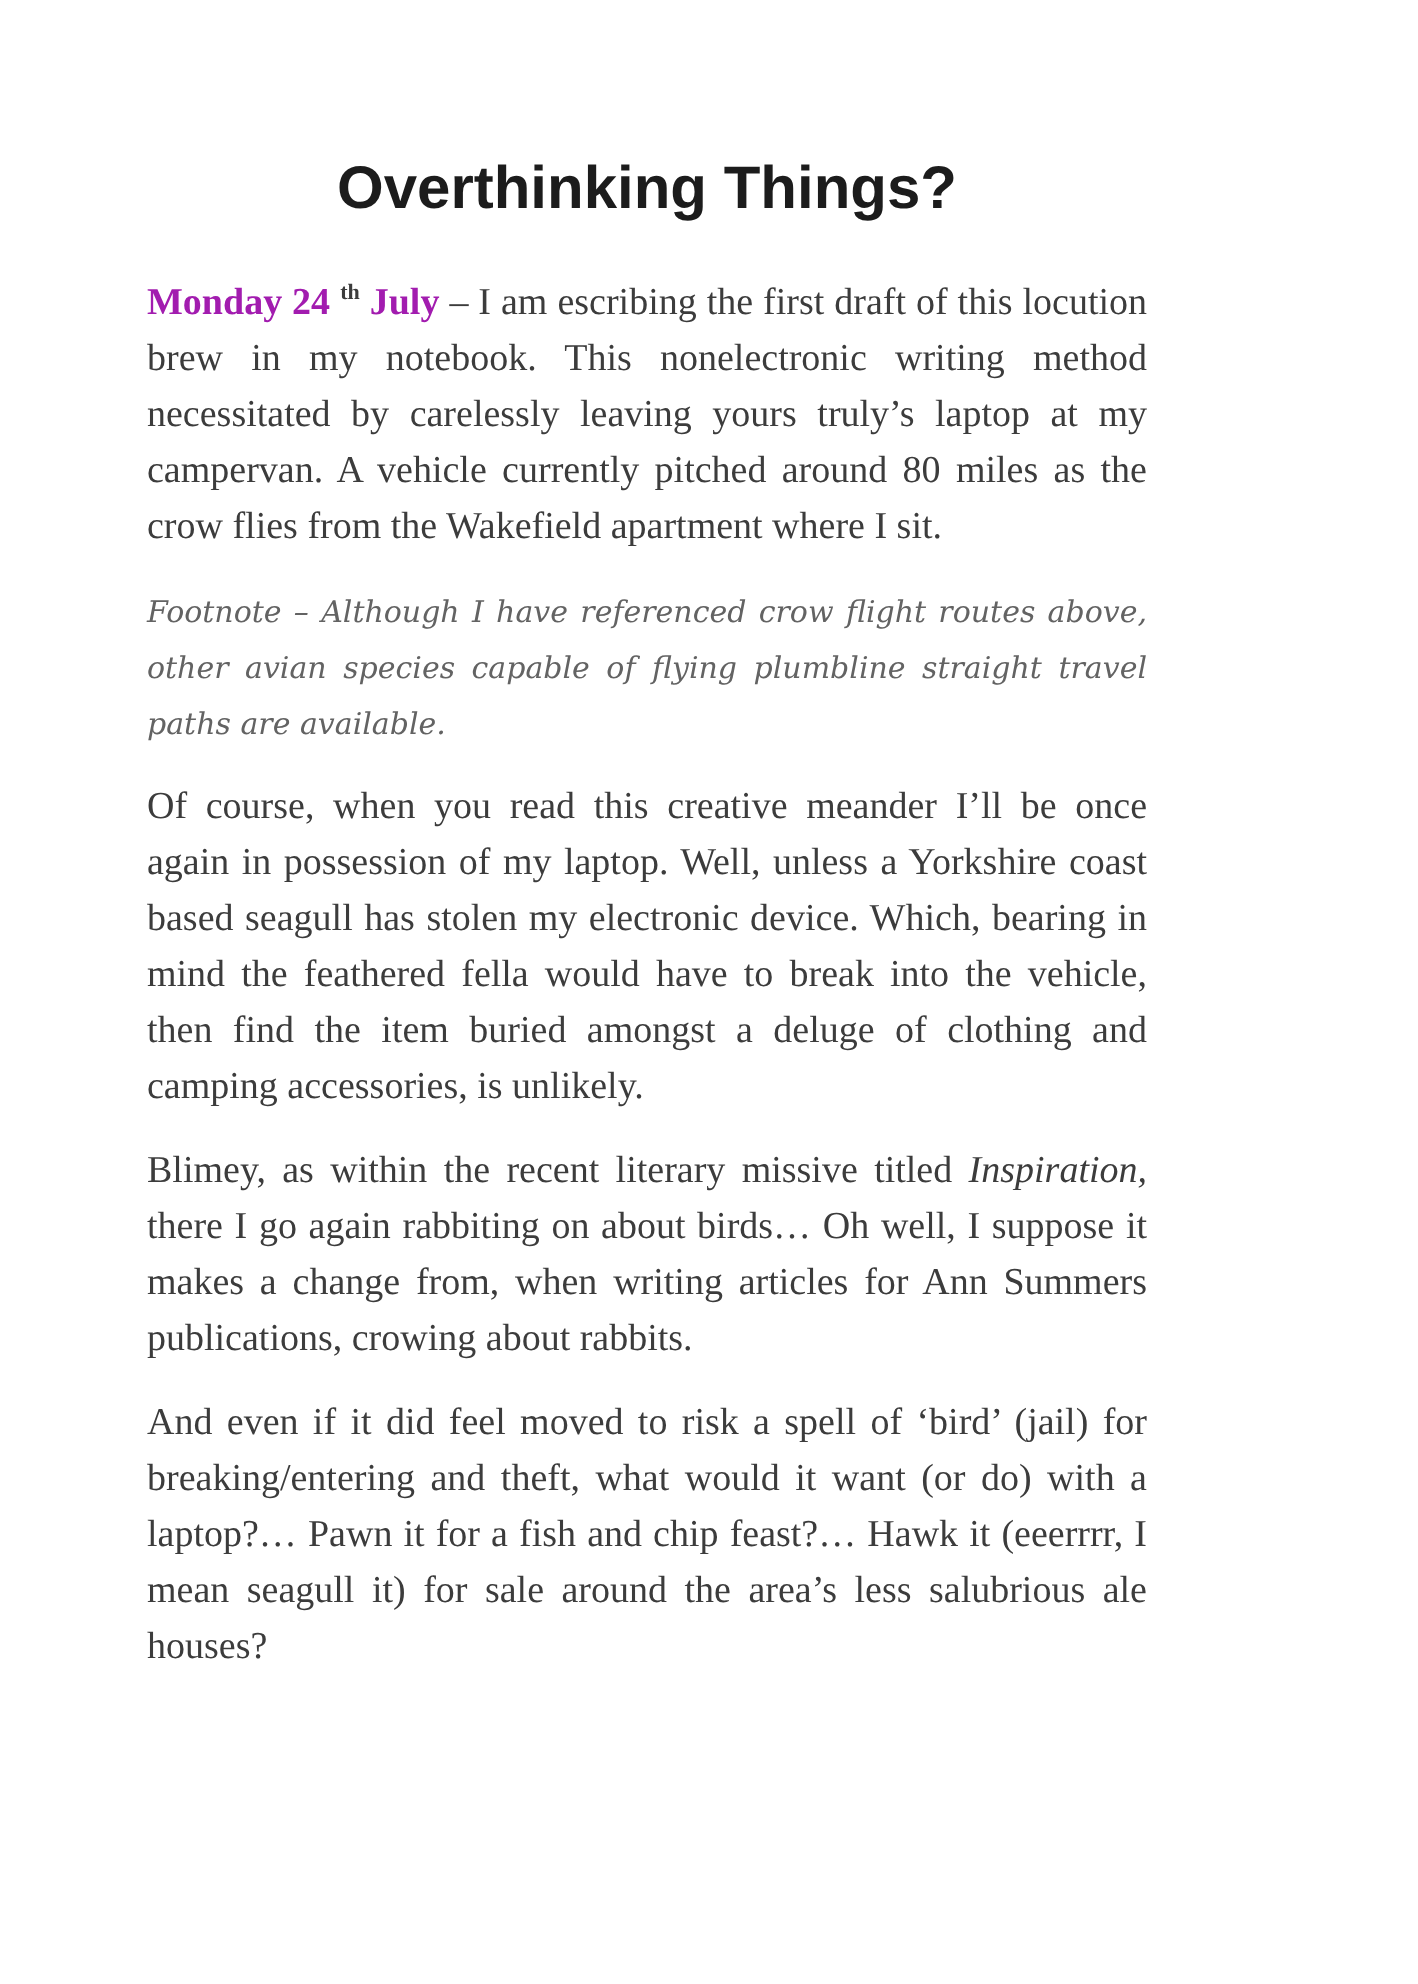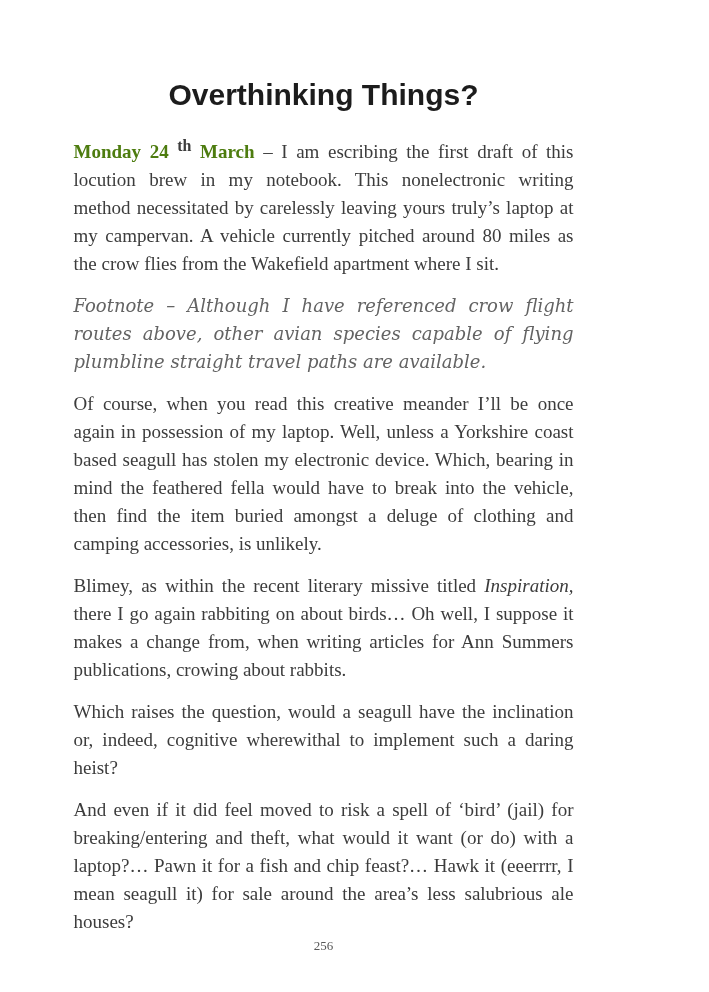--- a/index.html
+++ b/index.html
@@ -25,31 +25,31 @@
     margin: 26px auto 0 auto;
   }
   .para {
     font-family: "Liberation Serif", serif;
     font-size: 19px;
     line-height: 28px;
     color: #3c3c3c;
     text-align: justify;
     margin: 0 0 14px 0;
   }
-  .para strong { font-weight: 700; color: #4d7c0f; }
+  .para strong { font-weight: 700; color: #a21caf; }
   .sup {
-    font-size: 16px;
+    font-size: 11px;
     line-height: 0;
     vertical-align: super;
     font-weight: 700;
   }
   .footnote {
     font-family: "DejaVu Serif", serif;
     font-style: italic;
-    font-size: 18px;
+    font-size: 15px;
     color: #636363;
   }
   .italic-term { font-style: italic; }
   .pagenum {
     position: absolute;
     left: 0;
     right: 0;
     top: 938px;
     text-align: center;
     font-family: "Liberation Serif", serif;
@@ -59,29 +59,27 @@
 </style>
 </head>
 <body>
 
 <div class="page">
 
   <h1 class="title">Overthinking Things?</h1>
 
   <div class="content">
 
-    <p class="para"><strong>Monday 24</strong> <sup class="sup">th</sup> <strong>March</strong><span> – I am escribing the first draft of this locution brew in my notebook. This nonelectronic writing method necessitated by carelessly leaving yours truly’s laptop at my campervan. A vehicle currently pitched around 80 miles as the crow flies from the Wakefield apartment where I sit.</span></p>
+    <p class="para"><strong>Monday 24</strong> <sup class="sup">th</sup> <strong>July</strong><span> – I am escribing the first draft of this locution brew in my notebook. This nonelectronic writing method necessitated by carelessly leaving yours truly’s laptop at my campervan. A vehicle currently pitched around 80 miles as the crow flies from the Wakefield apartment where I sit.</span></p>
 
     <p class="para footnote">Footnote – Although I have referenced crow flight routes above, other avian species capable of flying plumbline straight travel paths are available.</p>
 
     <p class="para">Of course, when you read this creative meander I’ll be once again in possession of my laptop. Well, unless a Yorkshire coast based seagull has stolen my electronic device. Which, bearing in mind the feathered fella would have to break into the vehicle, then find the item buried amongst a deluge of clothing and camping accessories, is unlikely.</p>
 
     <p class="para"><span>Blimey, as within the recent literary missive titled </span><span class="italic-term">Inspiration,</span><span> there I go again rabbiting on about birds… Oh well, I suppose it makes a change from, when writing articles for Ann Summers publications, crowing about rabbits.</span></p>
 
-    <p class="para">Which raises the question, would a seagull have the inclination or, indeed, cognitive wherewithal to implement such a daring heist?</p>
 
     <p class="para">And even if it did feel moved to risk a spell of ‘bird’ (jail) for breaking/entering and theft, what would it want (or do) with a laptop?… Pawn it for a fish and chip feast?… Hawk it (eeerrrr, I mean seagull it) for sale around the area’s less salubrious ale houses?</p>
 
   </div>
 
-  <div class="pagenum">256</div>
 
 </div>
 
 </body></html>

